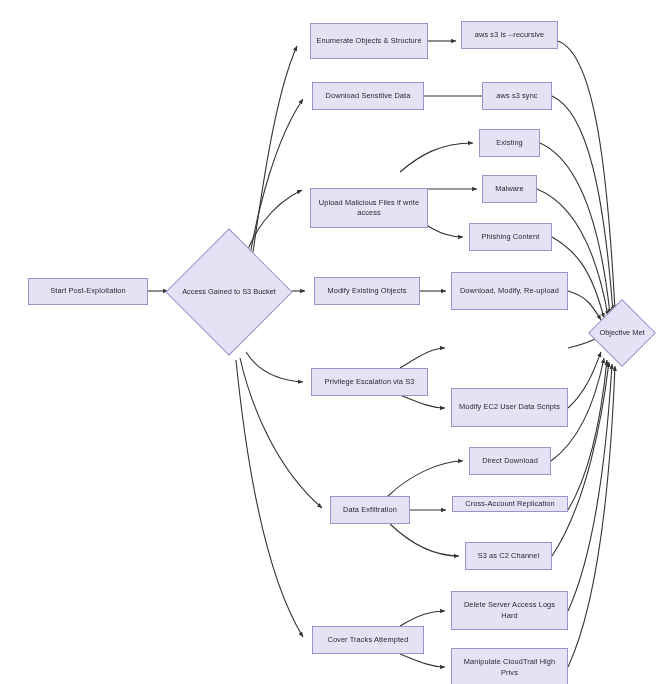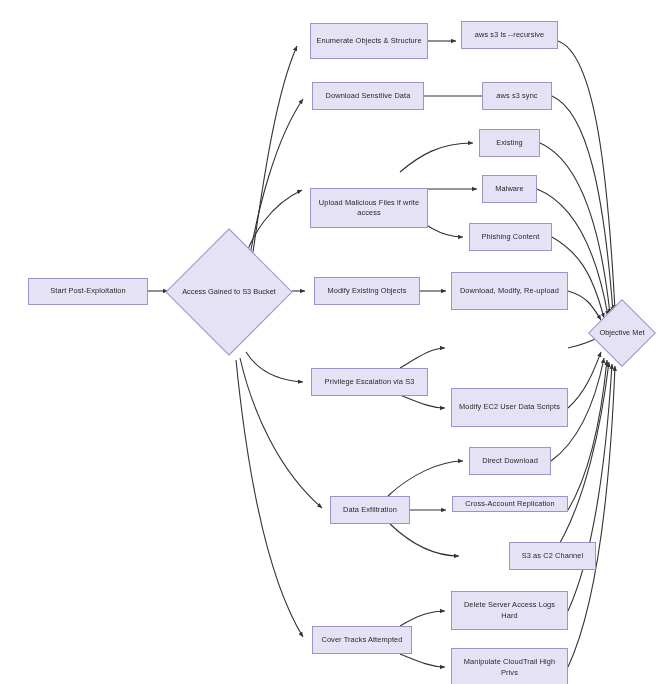--- a/index.html
+++ b/index.html
@@ -148,21 +148,21 @@
   </div>
 
   <div class="node" style="left:311px; top:368px; width:117px; height:28px;">
     <span>Privilege Escalation via S3</span>
   </div>
 
   <div class="node" style="left:330px; top:496px; width:80px; height:28px;">
     <span>Data Exfiltration</span>
   </div>
 
-  <div class="node" style="left:312px; top:626px; width:100px; height:28px;">
+  <div class="node" style="left:312px; top:626px; width:112px; height:28px;">
     <span>Cover Tracks Attempted</span>
   </div>
 
   <div class="node" style="left:461px; top:21px; width:97px; height:28px;">
     <span>aws s3 ls --recursive</span>
   </div>
 
   <div class="node" style="left:482px; top:82px; width:70px; height:28px;">
     <span>aws s3 sync</span>
   </div>
@@ -189,21 +189,21 @@
   </div>
 
   <div class="node" style="left:469px; top:447px; width:82px; height:28px;">
     <span>Direct Download</span>
   </div>
 
   <div class="node" style="left:452px; top:496px; width:116px; height:16px;">
     <span>Cross-Account Replication</span>
   </div>
 
-  <div class="node" style="left:465px; top:542px; width:87px; height:28px;margin-left:44px;">
+  <div class="node" style="left:465px; top:542px; width:87px; height:28px;">
     <span>S3 as C2 Channel</span>
   </div>
 
   <div class="node" style="left:451px; top:591px; width:117px; height:39px;">
     <span>Delete Server Access Logs Hard</span>
   </div>
 
   <div class="node" style="left:451px; top:648px; width:117px; height:39px;">
     <span>Manipulate CloudTrail High Privs</span>
   </div>

